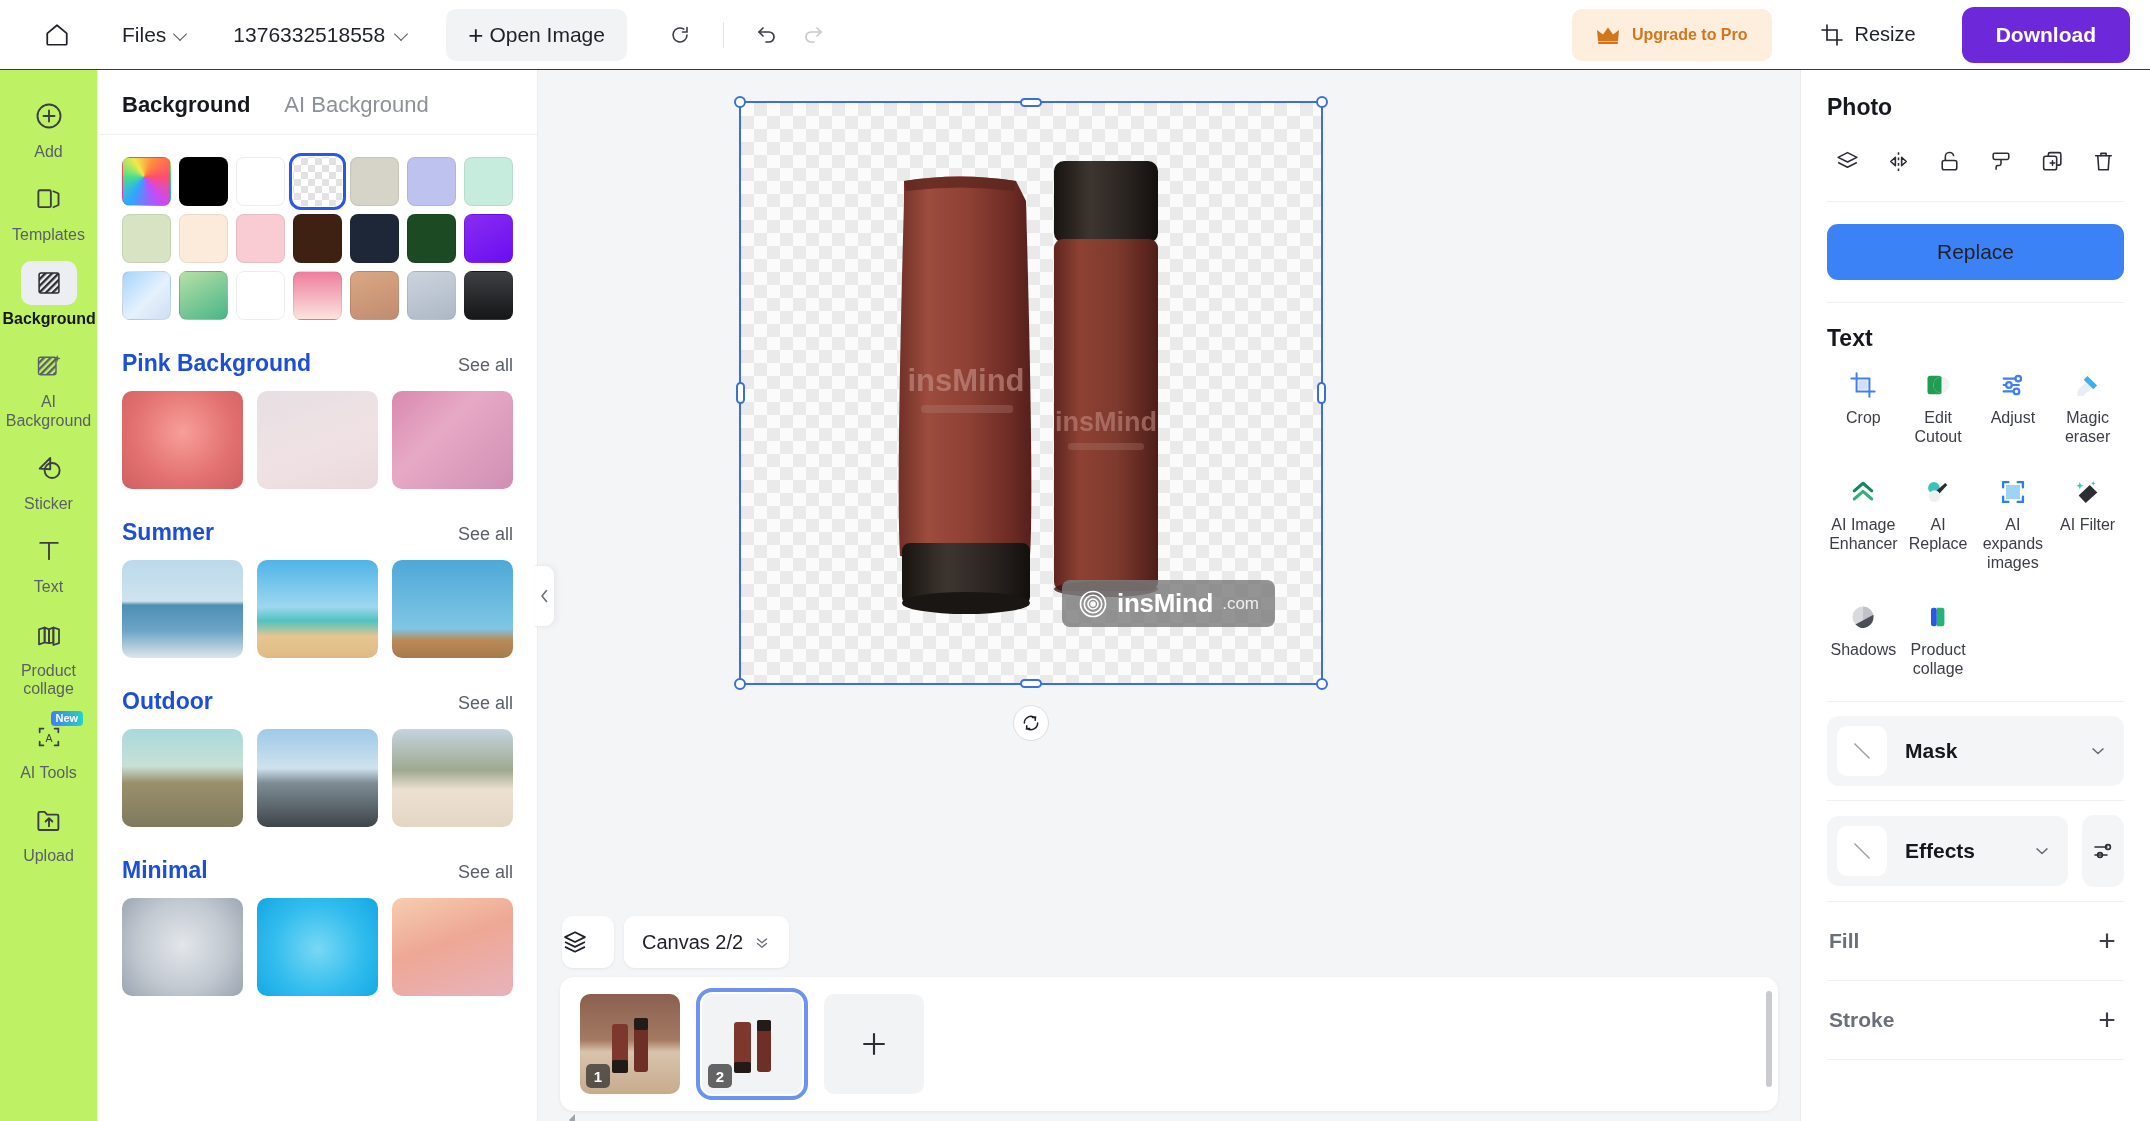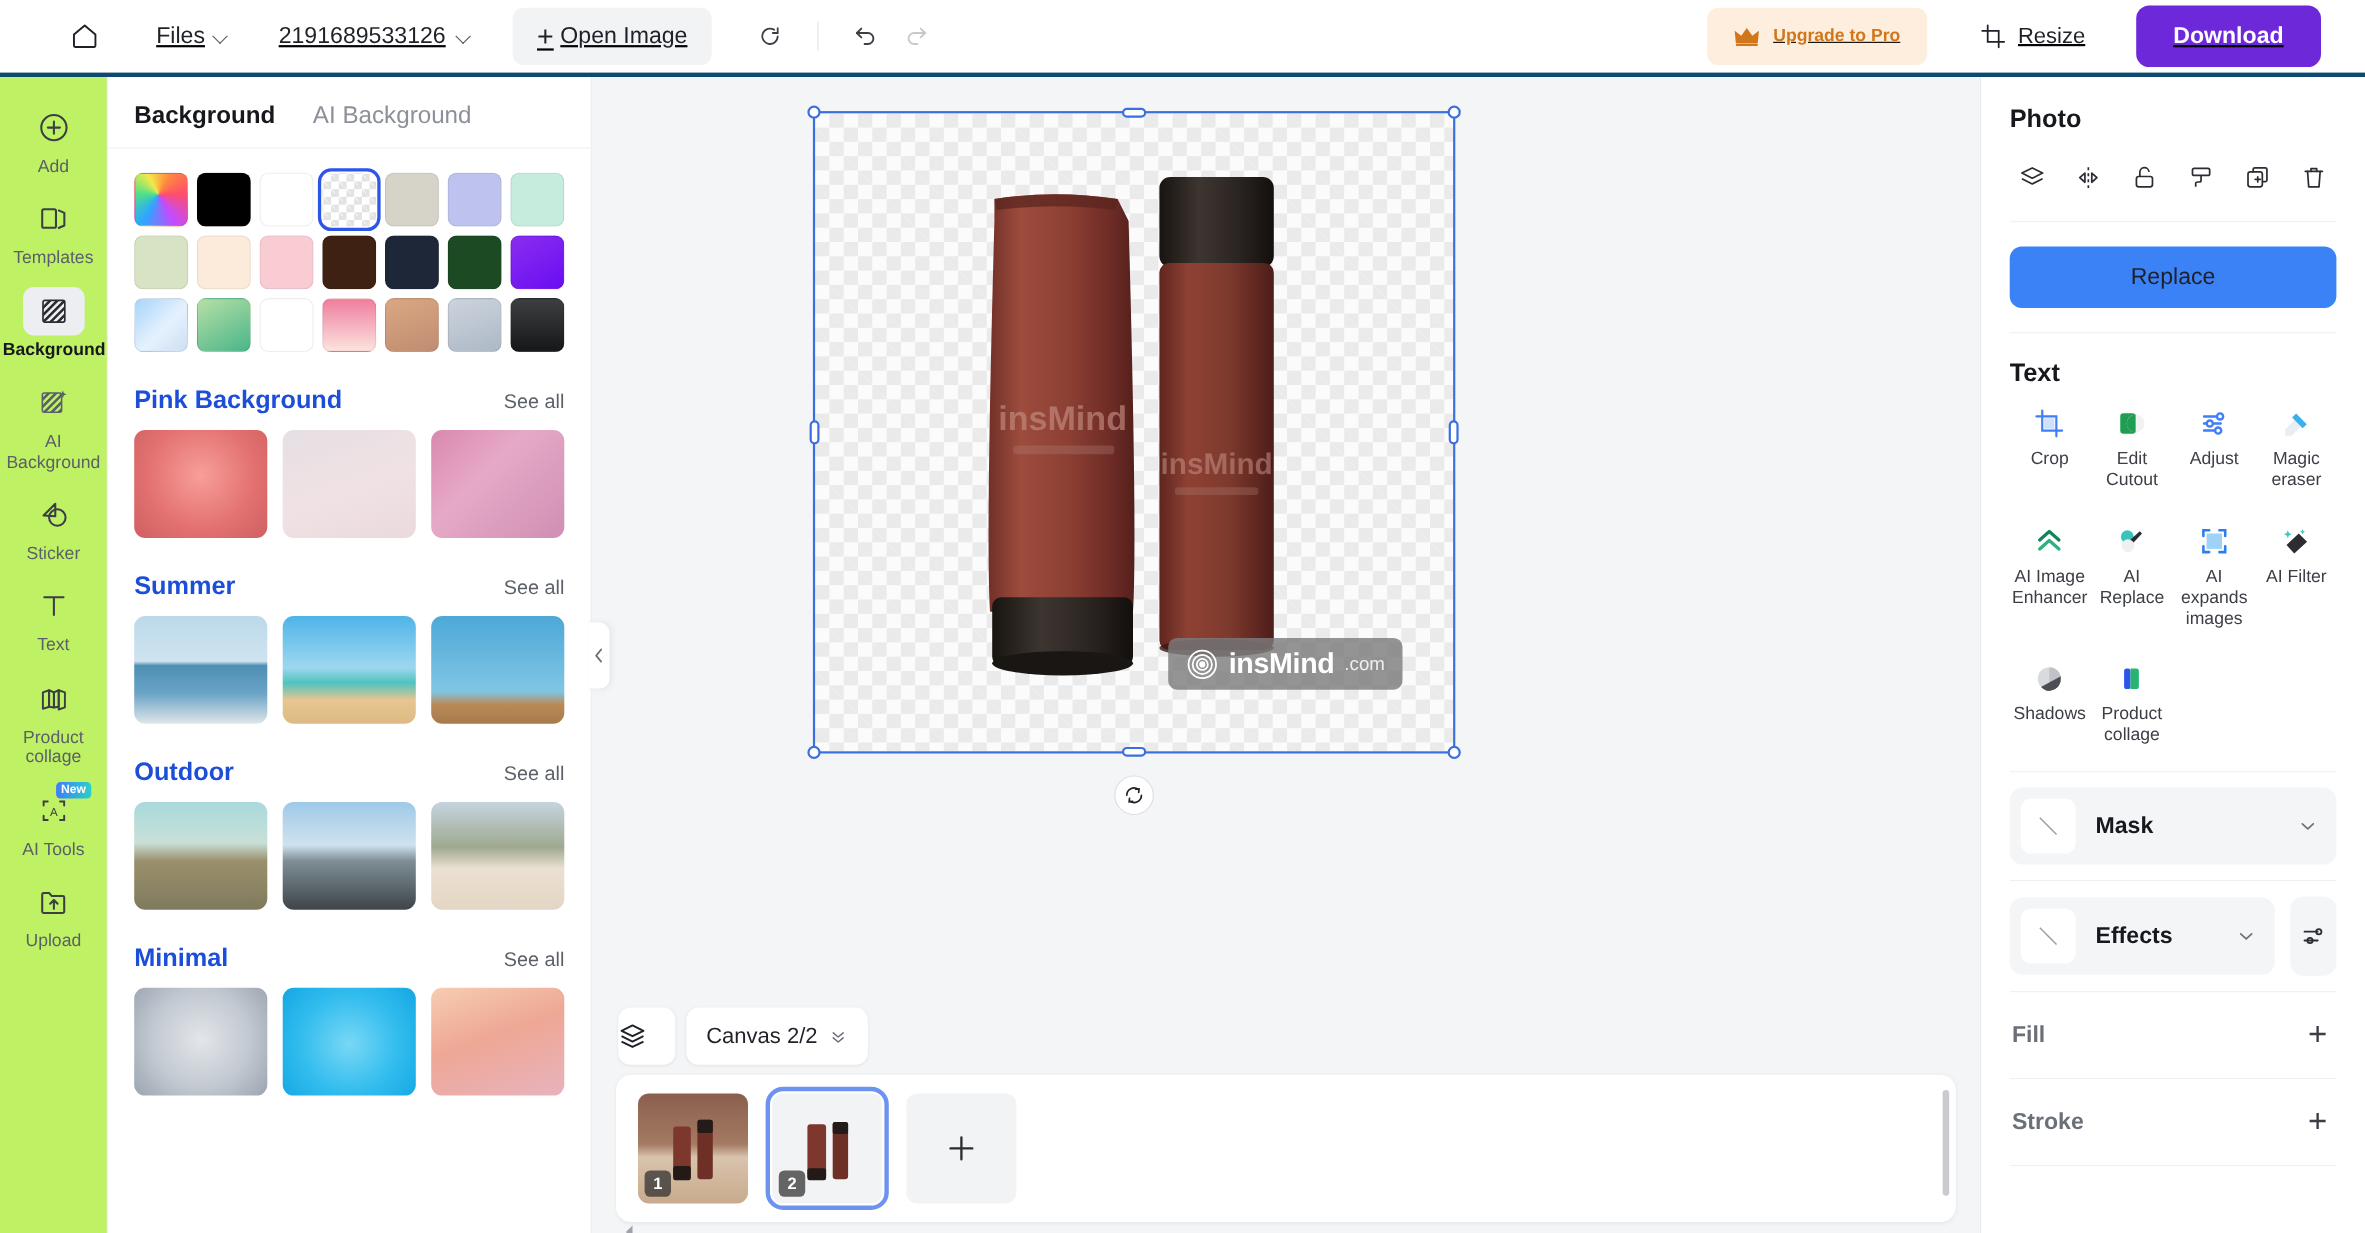--- a/index.html
+++ b/index.html
@@ -7,22 +7,22 @@
     width: 2150px; height: 1121px;
     font-family: "Liberation Sans", sans-serif;
     background: #ffffff; overflow: hidden;
     -webkit-font-smoothing: antialiased;
   }
   #app { position: relative; width: 2150px; height: 1121px; display: flex; flex-direction: column; }
 
   
   .topbar {
     height: 70px; min-height: 70px; display: flex; align-items: center;
-    background: #fff; border-bottom: 4px solid #0c4a6e; padding: 0 40px;
-    position: relative; z-index: 40; text-decoration: underline;
+    background: #fff; border-bottom: 1px solid #0c4a6e; padding: 0 20px;
+    position: relative; z-index: 40;
   }
   .tb-home { width: 46px; height: 46px; display: flex; align-items: center; justify-content: center;
     margin-left: 14px; border-radius: 8px; cursor: pointer; }
   .tb-files { display: flex; align-items: center; gap: 8px; margin-left: 42px; font-size: 21px;
     color: #1f2128; cursor: pointer; }
   .tb-doc { display: flex; align-items: center; gap: 10px; margin-left: 46px; font-size: 21px;
     color: #1f2128; cursor: pointer; }
   .chev { width: 13px; height: 13px; display: inline-block; position: relative; }
   .chev:before { content: ""; position: absolute; left: 1px; top: 1px; width: 9px; height: 9px;
     border-right: 1.8px solid #55585f; border-bottom: 1.8px solid #55585f; transform: rotate(45deg); }
@@ -194,21 +194,21 @@
           <path d="M3 10.5 12 3l9 7.5V20a1 1 0 0 1-1 1H4a1 1 0 0 1-1-1z"></path>
         </svg>
     </div>
 
     <div class="tb-files">
       <span>Files</span>
       <span class="chev"></span>
     </div>
 
     <div class="tb-doc">
-      <span>2191689533126</span>
+      <span>1376332518558</span>
       <span class="chev"></span>
     </div>
 
     <div class="tb-open">
       <span class="plus-sm">+</span>
       <span>Open Image</span>
     </div>
 
     <div class="tb-icon-btn tb-refresh">
       <svg width="24" height="24" viewBox="0 0 24 24" fill="none" stroke="#3b3e45" stroke-width="1.6" stroke-linecap="round">

